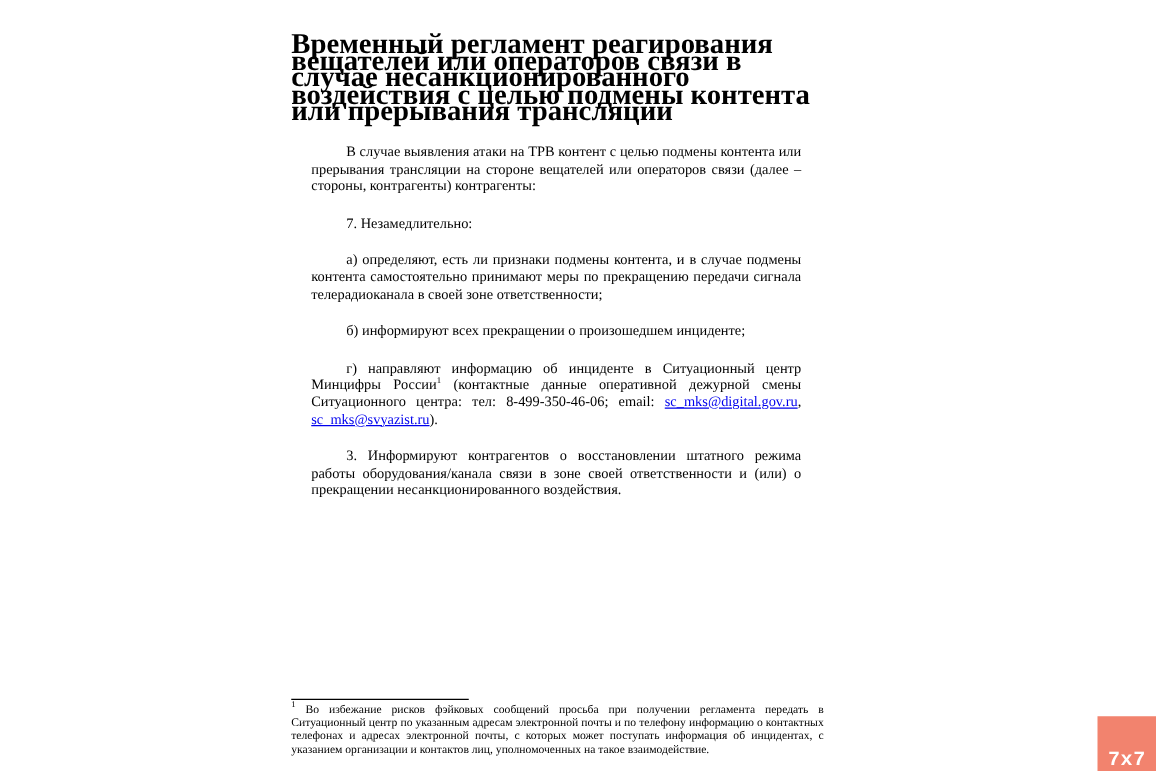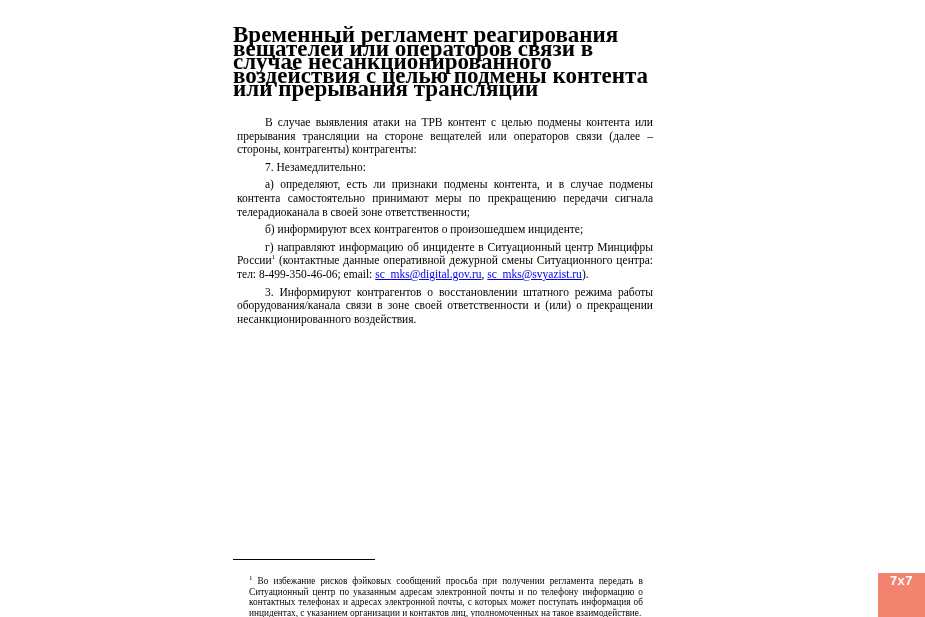--- a/index.html
+++ b/index.html
@@ -17,21 +17,21 @@
     width: 424px;
     font-size: 11.5px;
     line-height: 13.6px;
   }
   .title {
     font-weight: bold;
     text-align: left;
     margin: 0 0 20px 0;
   }
   .para {
-    margin: 4px;
+    margin: 16px;
     text-align: justify;
     text-indent: 28px;
   }
   .para sup, .footnote sup {
     font-size: 7px;
     line-height: 0;
     vertical-align: super;
   }
   .link {
     color: #0000EE;
@@ -46,47 +46,47 @@
   .footnote-sep {
     width: 142px;
     height: 0;
     border-top: 1.5px solid #000000;
     margin-bottom: 3px;
   }
   .footnote {
     font-size: 9.3px;
     line-height: 10.6px;
     text-align: justify;
-    margin: 16px;
+    margin: 0;
   }
   .badge {
     position: absolute;
     right: 0; bottom: 0;
     width: 47px; height: 44px;
     background: #F2836E;
     color: #ffffff;
     display: flex;
-    align-items: flex-start;
+    align-items: flex-end;
     justify-content: center;
-    font-family: Liberation Sans, sans-serif;
+    font-family: Liberation Mono, monospace;
     font-weight: bold;
-    font-size: 13px;
+    font-size: 16px;
     letter-spacing: 0.5px;
   }
 </style>
 </head>
 <body style="background: rgb(255, 255, 255); color: rgb(0, 0, 0);">
 
 <div class="doc">
   <h1 class="title">Временный регламент реагирования вещателей или операторов связи в случае несанкционированного воздействия с целью подмены контента или прерывания трансляции</h1>
   <div id="body-container">
       <p class="para"><span>В случае выявления атаки на ТРВ контент с целью подмены контента или прерывания трансляции на стороне вещателей или операторов связи (далее – стороны, контрагенты) контрагенты:</span></p>
       <p class="para"><span>7. Незамедлительно:</span></p>
       <p class="para"><span>а) определяют, есть ли признаки подмены контента, и в случае подмены контента самостоятельно принимают меры по прекращению передачи сигнала телерадиоканала в своей зоне ответственности;</span></p>
-      <p class="para"><span>б) информируют всех контрагентов о произошедшем инциденте;</span></p>
+      <p class="para"><span>б) информируют всех прекращении о произошедшем инциденте;</span></p>
       <p class="para"><span>г) направляют информацию об инциденте в Ситуационный центр Минцифры России</span><sup>1</sup><span> (контактные данные оперативной дежурной смены Ситуационного центра: тел: 8-499-350-46-06; email: </span><a class="link" style="color: rgb(0, 0, 238);">sc_mks@digital.gov.ru</a><span>, </span><a class="link" style="color: rgb(0, 0, 238);">sc_mks@svyazist.ru</a><span>).</span></p>
       <p class="para"><span>3. Информируют контрагентов о восстановлении штатного режима работы оборудования/канала связи в зоне своей ответственности и (или) о прекращении несанкционированного воздействия.</span></p>
     </div>
 </div>
 
 <div class="footnote-block">
   <div class="footnote-sep"></div>
   <p class="footnote"><sup>1</sup><span> Во избежание рисков фэйковых сообщений просьба при получении регламента передать в Ситуационный центр по указанным адресам электронной почты и по телефону информацию о контактных телефонах и адресах электронной почты, с которых может поступать информация об инцидентах, с указанием организации и контактов лиц, уполномоченных на такое взаимодействие.</span></p>
 </div>
 

